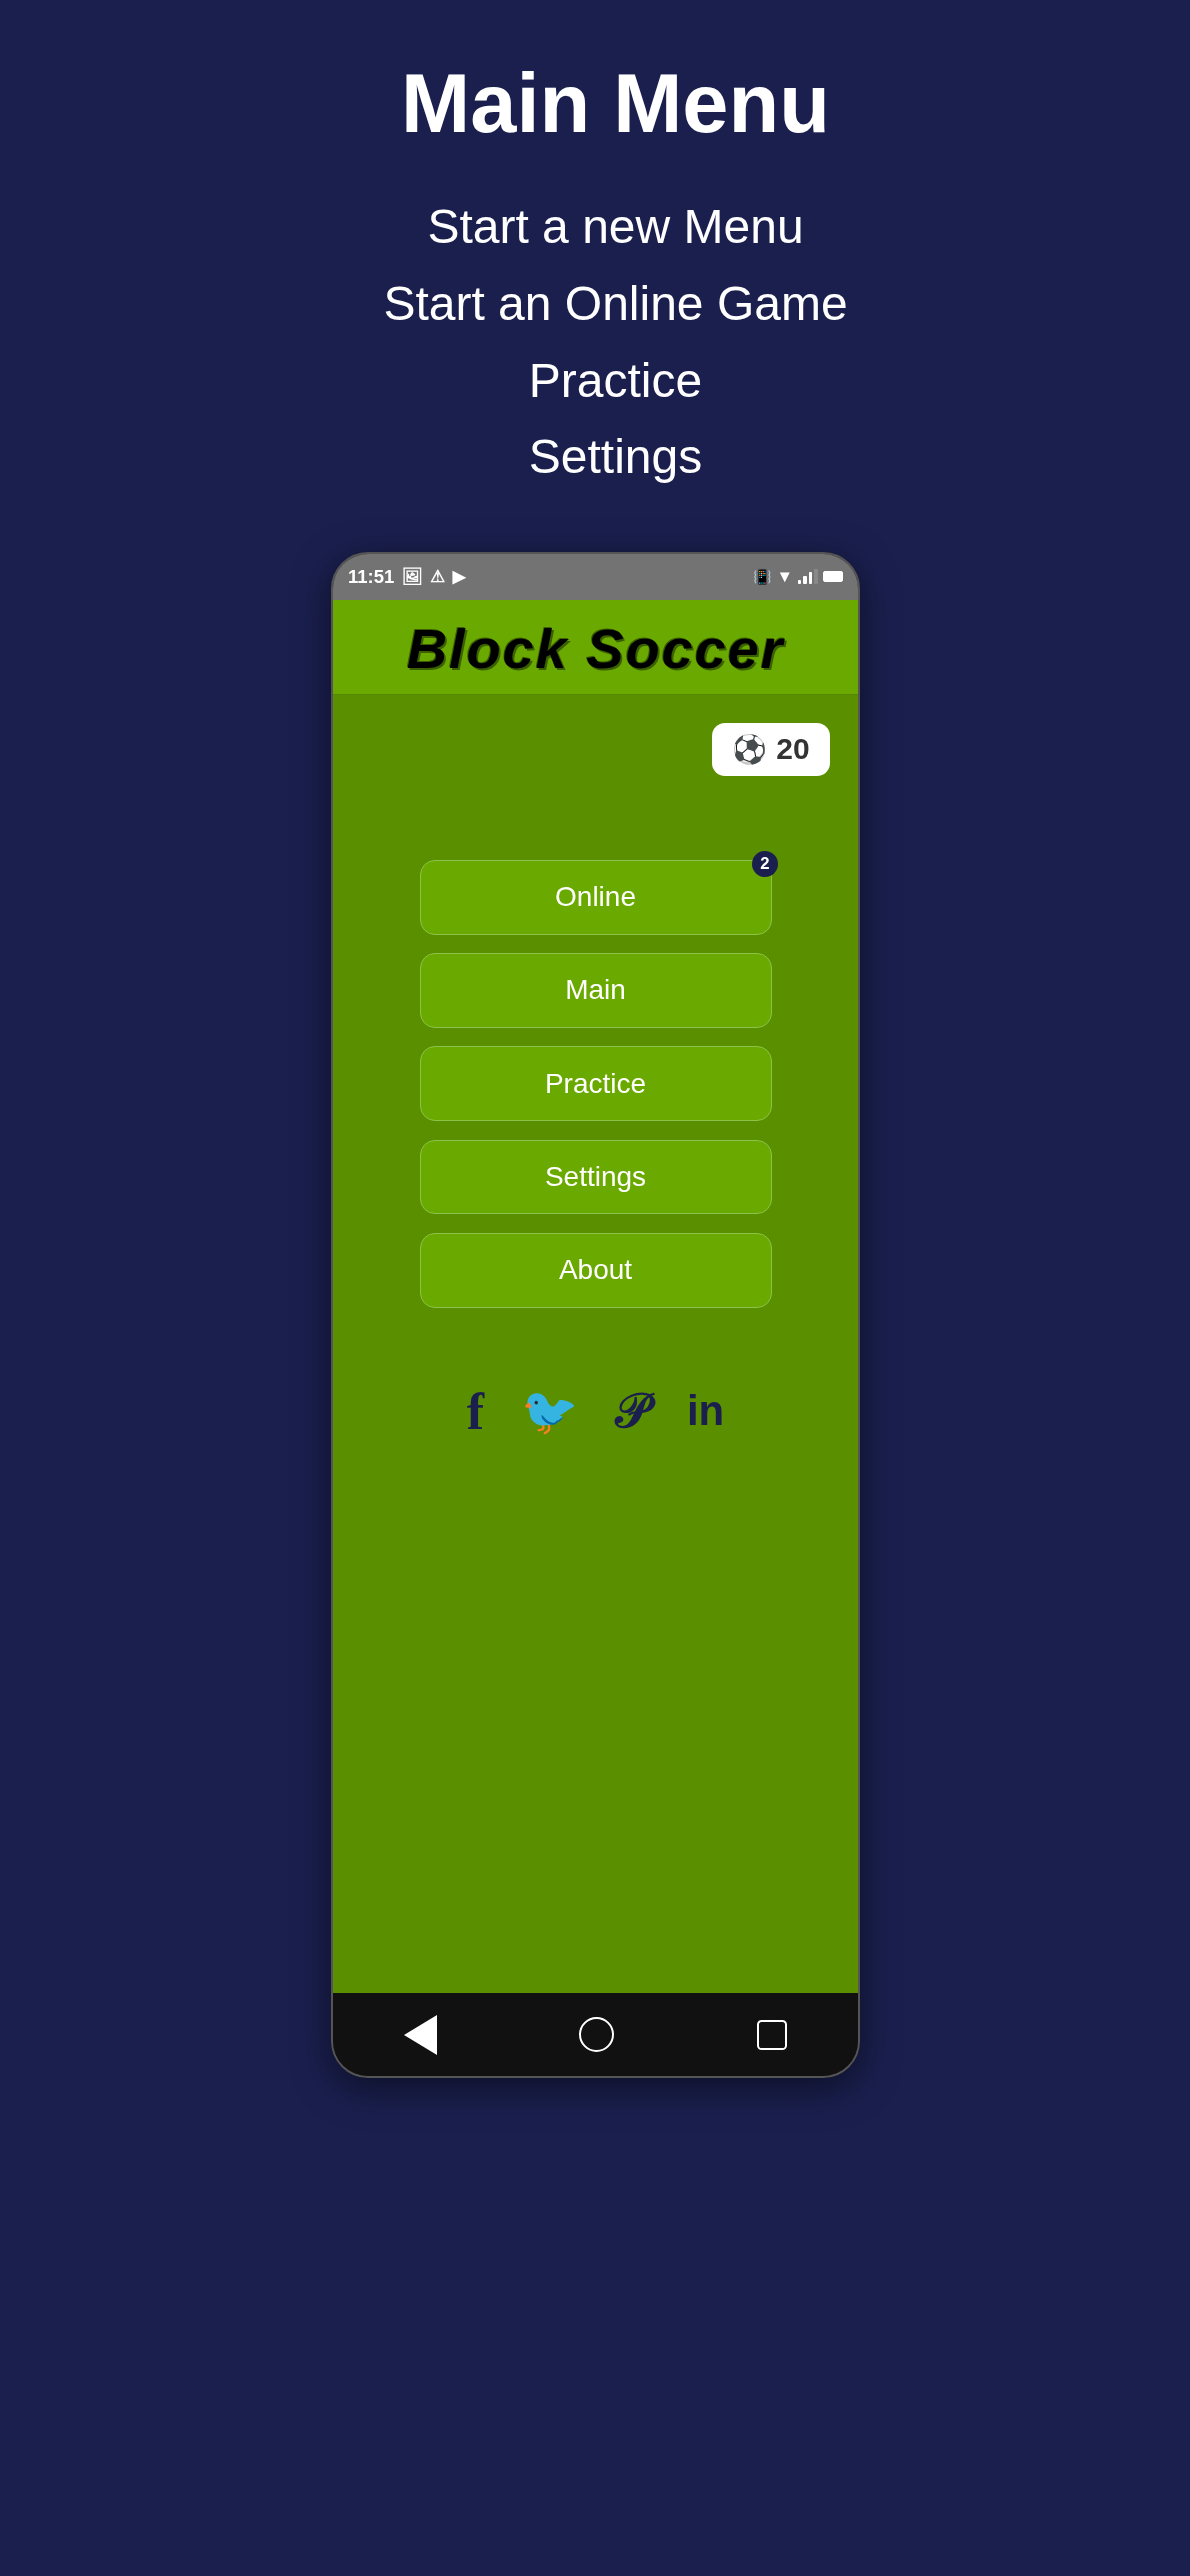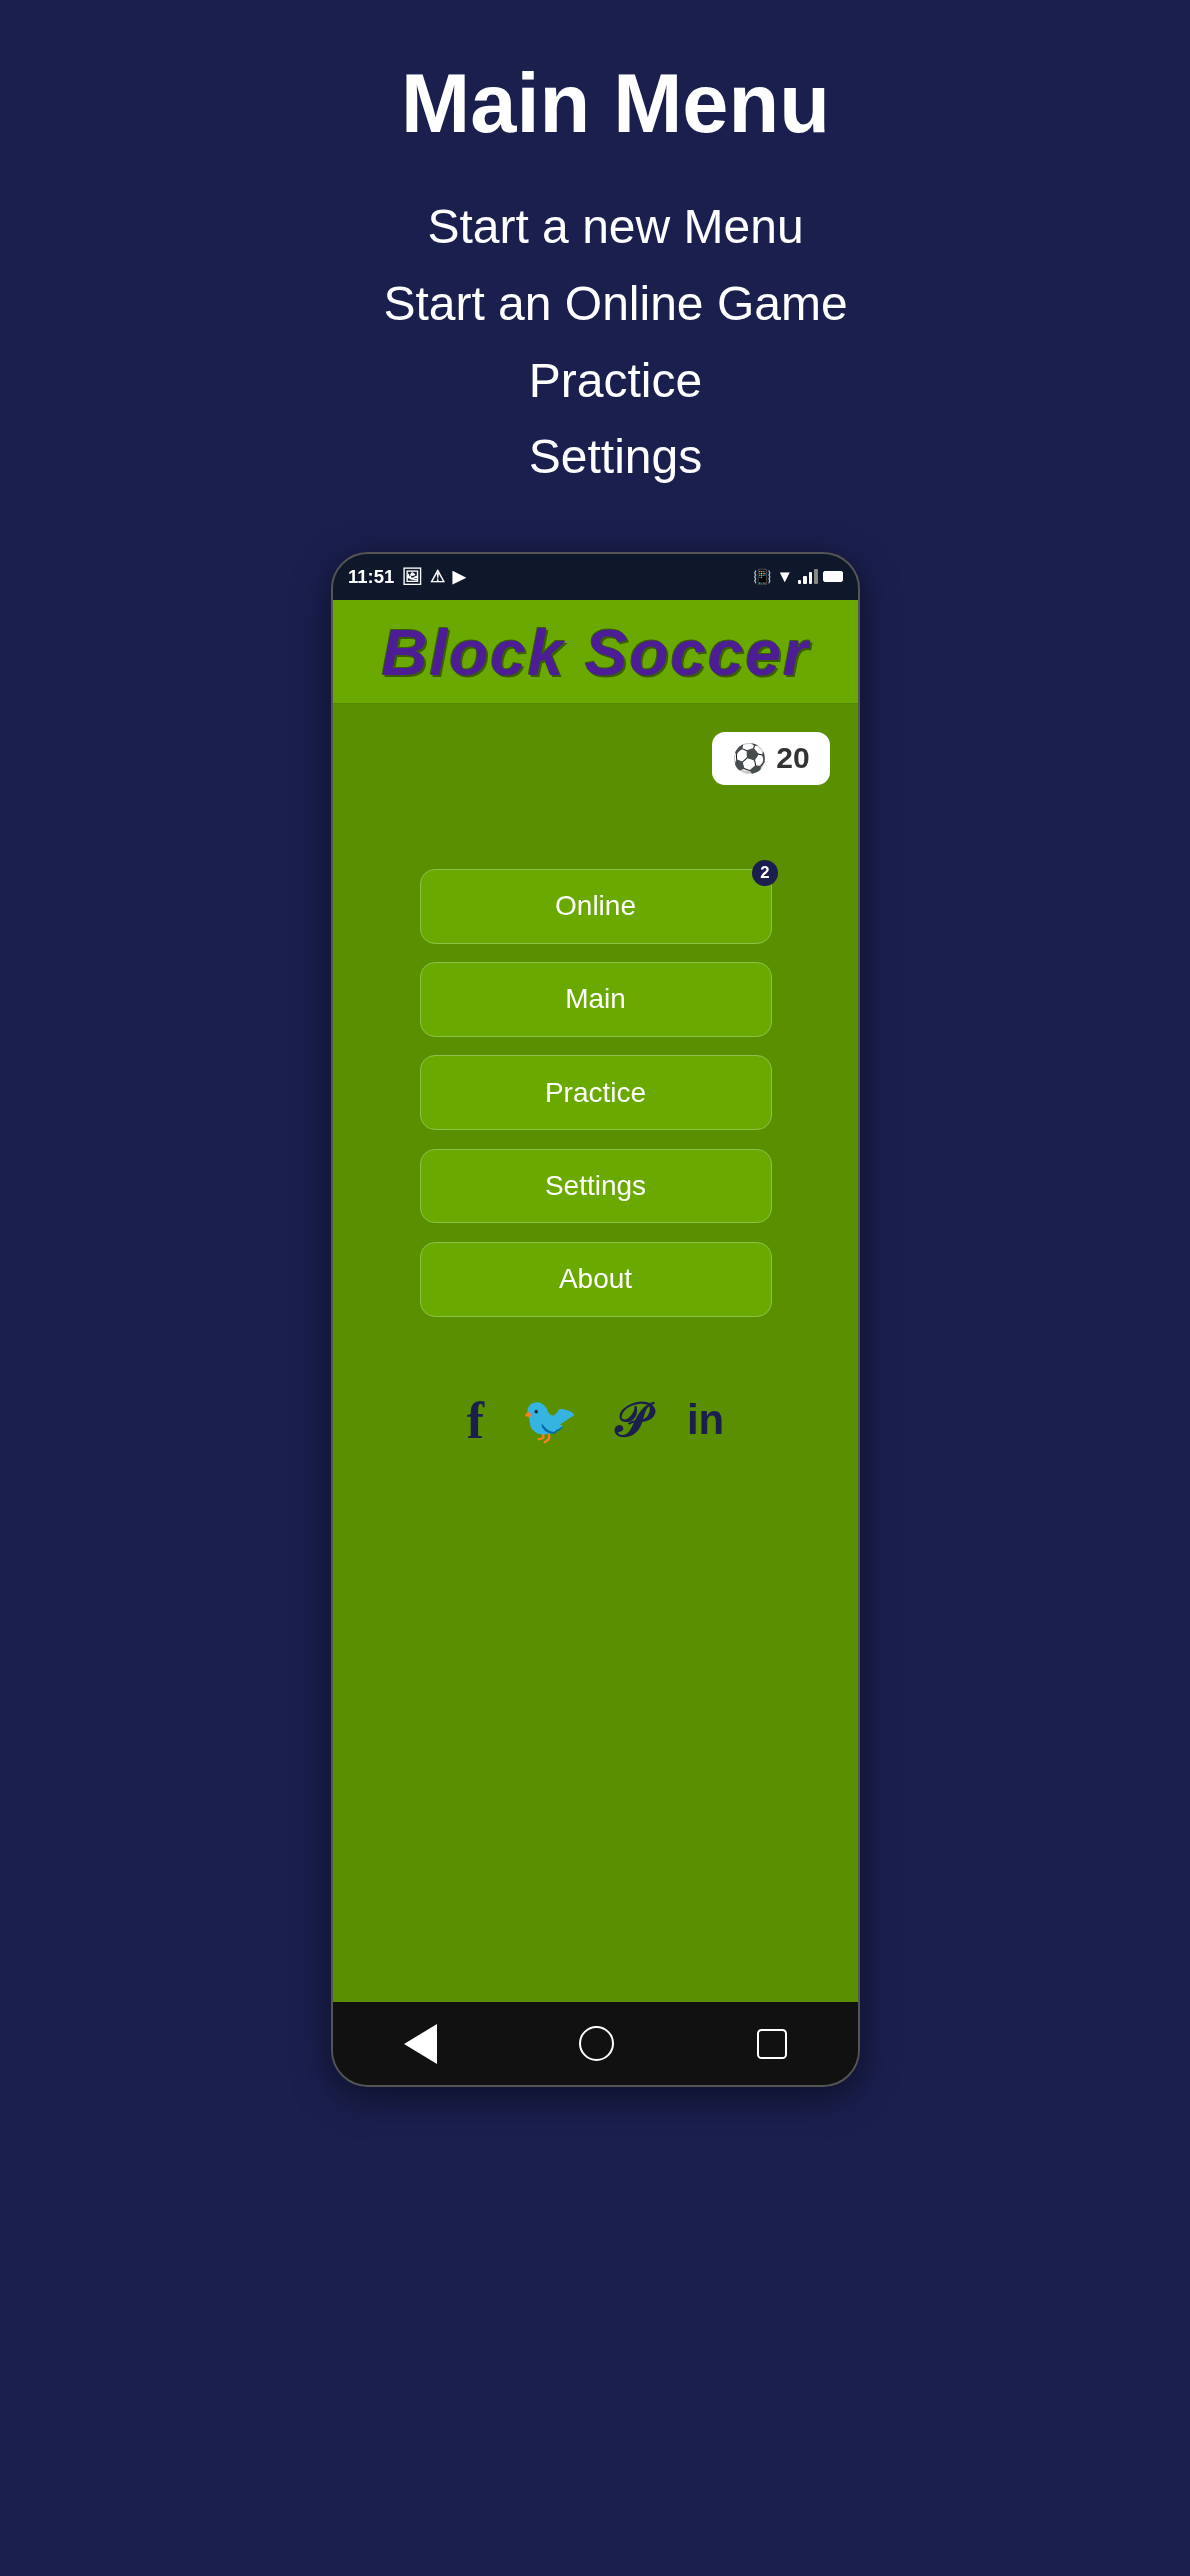--- a/index.html
+++ b/index.html
@@ -40,21 +40,21 @@
       background: #333;
       border-radius: 37px;
       overflow: hidden;
       border: 2.8px solid #555;
       margin-top: 18.5px;
       box-shadow: 0 9.3px 37px rgba(0,0,0,0.5);
     }
 
     
     .status-bar {
-      background: #0f172a;
+      background: #737373;
       display: flex;
       justify-content: space-between;
       align-items: center;
       padding: 7.4px 15px;
       height: 46px;
     }
     .status-left {
       display: flex;
       align-items: center;
       gap: 7.4px;
@@ -71,23 +71,23 @@
     }
 
     
     .app-header {
       background: #6aaa00;
       text-align: center;
       padding: 16.7px 0 13px;
       border-bottom: 1.9px solid #558800;
     }
     .app-title {
-      font-size: 64px;
+      font-size: 56px;
       font-weight: 900;
-      color: #4c1d95;
+      color: #000000;
       font-style: italic;
       text-shadow: 1.9px 1.9px 0 #3a6000, -0.9px -0.9px 0 #3a6000;
       letter-spacing: 1.9px;
     }
 
     
     .app-content {
       background: #5a9000;
       min-height: 1298px;
       padding: 18.5px 28px 56px;

